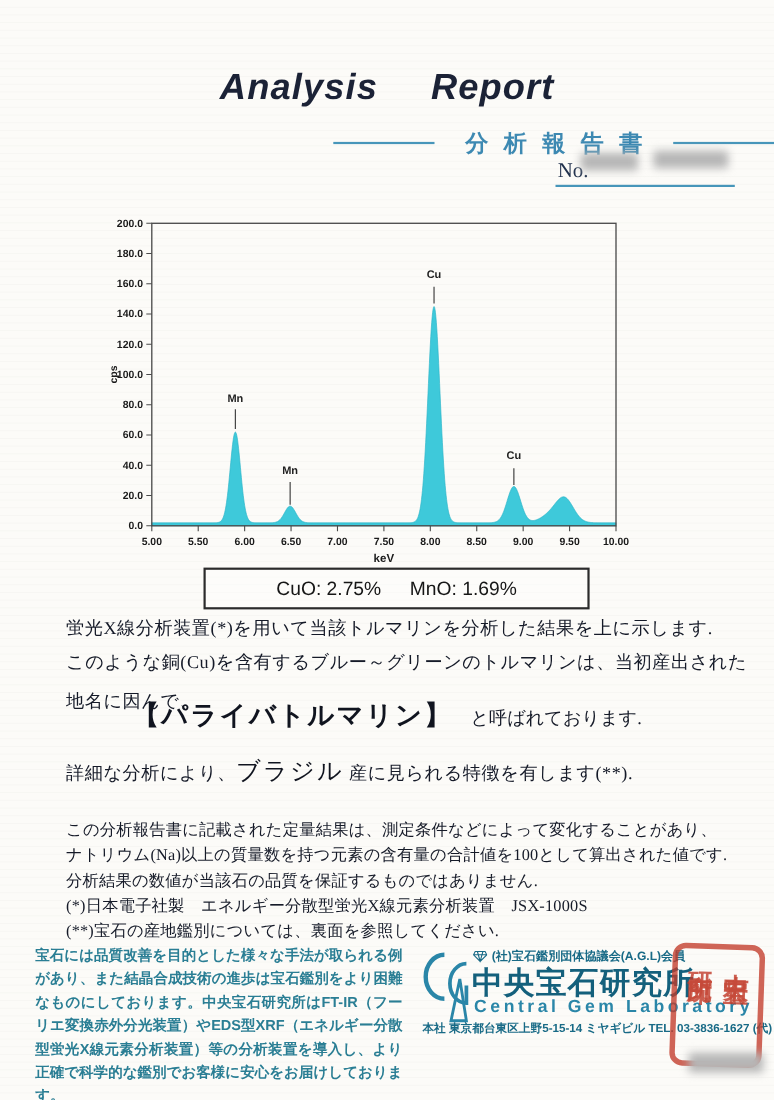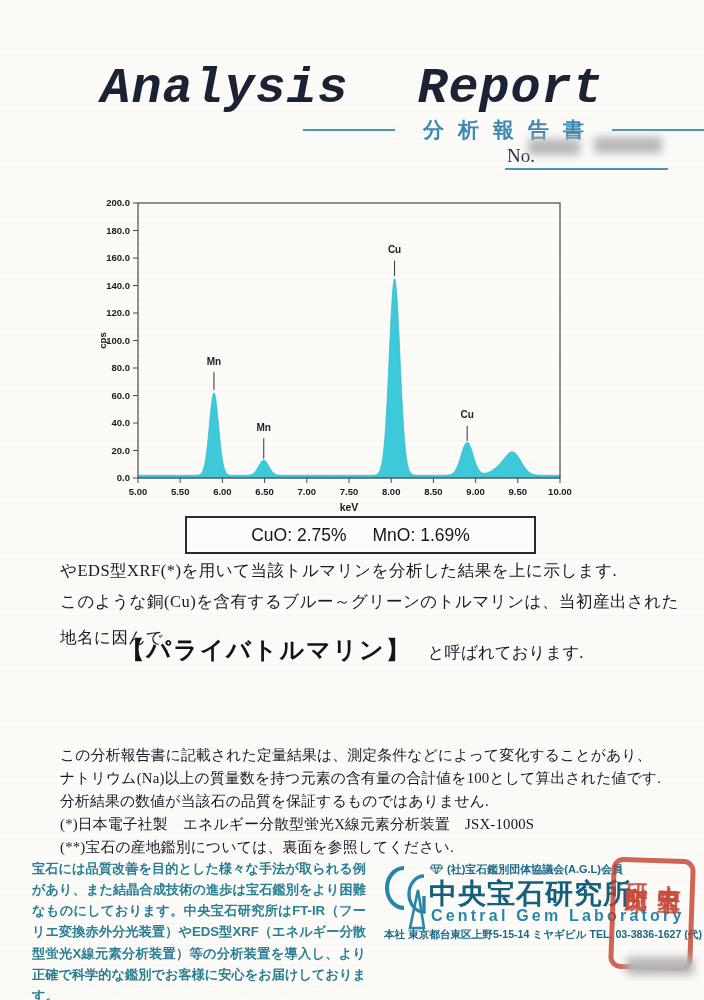--- a/index.html
+++ b/index.html
@@ -7,22 +7,22 @@
   .page {
     position:relative; width:704px; height:1000px; margin:0 auto;
     background:#fcfbf8;
     background-image: linear-gradient(0deg, rgba(230,232,226,.25) 1px, transparent 1px);
     background-size: 7px 7px;
     overflow:hidden; color:#1c2333;
   }
   
   .title {
     position:absolute; top:60px; left:0; width:100%; text-align:center;
-    font-family:Liberation Mono, monospace;
-    font-style:italic; font-weight:bold; font-size:50px; letter-spacing:1px;
+    font-family:Liberation Sans, sans-serif;
+    font-style:italic; font-weight:bold; font-size:33px; letter-spacing:1px;
     word-spacing:38px; color:#1b2236;
   }
   .subtitle-row {
     position:absolute; top:116px; left:0; width:100%;
     display:flex; align-items:center; justify-content:flex-end; gap:14px;
   }
   .subtitle-line { width:92px; height:2px; background:#4796ba; }
   .subtitle-text {
     font-size:21px; font-weight:bold; letter-spacing:14px; text-indent:14px;
     color:#3d89b2; font-family:"Liberation Serif","DejaVu Serif",serif;
@@ -159,28 +159,31 @@
         <line x1="371.16" y1="229.75" x2="371.16" y2="244.875" stroke="#333" stroke-width="1"></line>
         <text x="371.16" y="221.5" text-anchor="middle" font-size="10" font-weight="bold" font-family="Liberation Sans, DejaVu Sans, sans-serif" fill="#222">Cu</text>
       </svg>
   </div>
 
   <div class="result-box">
     <span>CuO: 2.75%</span>
     <span>MnO: 1.69%</span>
   </div>
 
-  <div class="p" style="top:560px;">やEDS型XRF(*)を用いて当該トルマリンを分析した結果を上に示します.</div>
+  <div class="p" style="top:560px;">蛍光X線分析装置(*)を用いて当該トルマリンを分析した結果を上に示します.</div>
   <div class="p" style="top:591px;">このような銅(Cu)を含有するブルー～グリーンのトルマリンは、当初産出された</div>
   <div class="p" style="top:627px;">地名に因んで、</div>
 
   <div class="big-name-row">
     <span class="big-name">【パライバトルマリン】</span><span class="big-name-suffix">と呼ばれております.</span>
   </div>
 
+  <div class="p" style="top:686px;">
+    <span>詳細な分析により、</span><span class="origin-big">ブラジル</span><span> 産に見られる特徴を有します(**).</span>
+  </div>
 
   <div class="notes">
     <div>この分析報告書に記載された定量結果は、測定条件などによって変化することがあり、</div>
     <div>ナトリウム(Na)以上の質量数を持つ元素の含有量の合計値を100として算出された値です.</div>
     <div>分析結果の数値が当該石の品質を保証するものではありません.</div>
     <div>(*)日本電子社製　エネルギー分散型蛍光X線元素分析装置　JSX-1000S</div>
     <div>(**)宝石の産地鑑別については、裏面を参照してください.</div>
   </div>
 
   <div class="footer-left">宝石には品質改善を目的とした様々な手法が取られる例があり、また結晶合成技術の進歩は宝石鑑別をより困難なものにしております。中央宝石研究所はFT-IR（フーリエ変換赤外分光装置）やEDS型XRF（エネルギー分散型蛍光X線元素分析装置）等の分析装置を導入し、より正確で科学的な鑑別でお客様に安心をお届けしております。</div>

